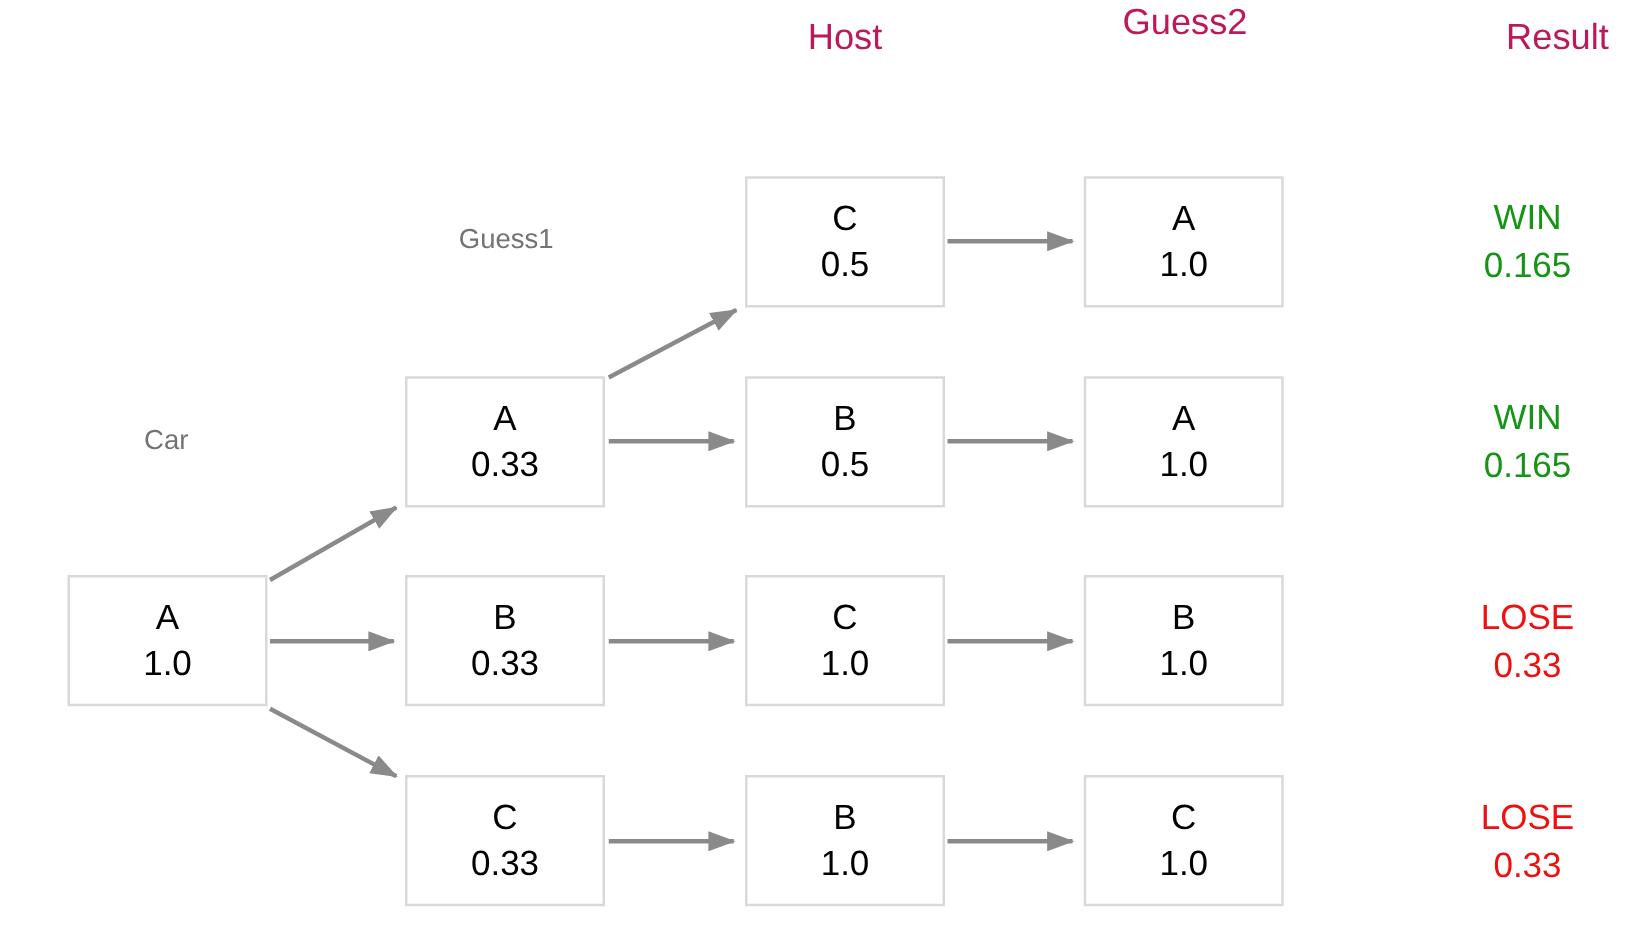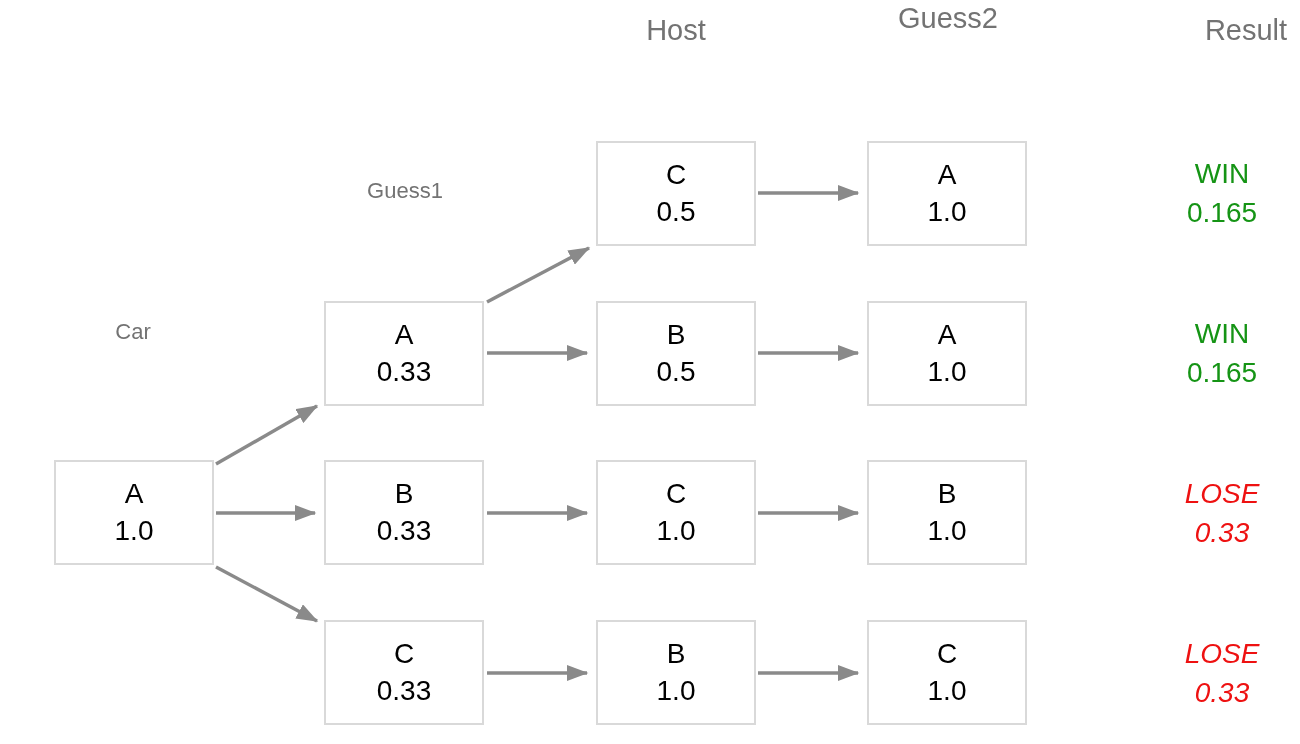--- a/index.html
+++ b/index.html
@@ -16,21 +16,21 @@
     position: absolute;
     left: 0; top: 0;
     width: 1300px; height: 744px;
   }
   .arrow { stroke: var(--arrow, #8a8a8a); stroke-width: 3.5; }
   .arrowhead-path { fill: var(--arrow, #8a8a8a); }
   .col-header {
     position: absolute;
     transform: translateX(-50%);
     font-size: 29px;
-    color: #737373;
+    color: #be185d;
     white-space: nowrap;
   }
   .stage-label {
     position: absolute;
     transform: translate(-50%, -50%);
     font-size: 22px;
     color: #737373;
     white-space: nowrap;
   }
   .node {
@@ -54,21 +54,21 @@
     display: flex;
     flex-direction: column;
     align-items: center;
     justify-content: center;
     line-height: 1.4;
     font-size: 28px;
     text-align: center;
     white-space: nowrap;
   }
   .result.win  { color: var(--win,  #159415); }
-  .result.lose { color: var(--lose, #ee1111); font-style: italic; }
+  .result.lose { color: var(--lose, #ee1111); }
 </style>
 </head>
 <body>
 
 <div id="stage">
 
   <svg id="arrow-layer" viewBox="0 0 1300 744" xmlns="http://www.w3.org/2000/svg">
     <defs>
       <marker id="ah" markerWidth="6.5" markerHeight="4.6" refX="5.8" refY="2.3" orient="auto">
         <path class="arrowhead-path" d="M0,0 L6.2,2.3 L0,4.6 Z"></path>
@@ -88,21 +88,21 @@
     <line class="arrow" x1="758" y1="353" x2="858" y2="353" marker-end="url(#ah)"></line>
     <line class="arrow" x1="758" y1="513" x2="858" y2="513" marker-end="url(#ah)"></line>
     <line class="arrow" x1="758" y1="673" x2="858" y2="673" marker-end="url(#ah)"></line>
   </svg>
 
   <div class="col-header" style="left:676px; top:14px;">Host</div>
   <div class="col-header" style="left:948px; top:2px;">Guess2</div>
   <div class="col-header" style="left:1246px; top:14px;">Result</div>
 
   <div class="stage-label" style="left:405px; top:191px;">Guess1</div>
-  <div class="stage-label" style="left:133px; top:332px;text-align:right;">Car</div>
+  <div class="stage-label" style="left:133px; top:352px;text-align:right;">Car</div>
 
   <div class="node" style="left:54px; top:460px;">
     <span>A</span>
     <span>1.0</span>
   </div>
 
   <div class="node" style="left:324px; top:301px;">
     <span>A</span>
     <span>0.33</span>
   </div>

